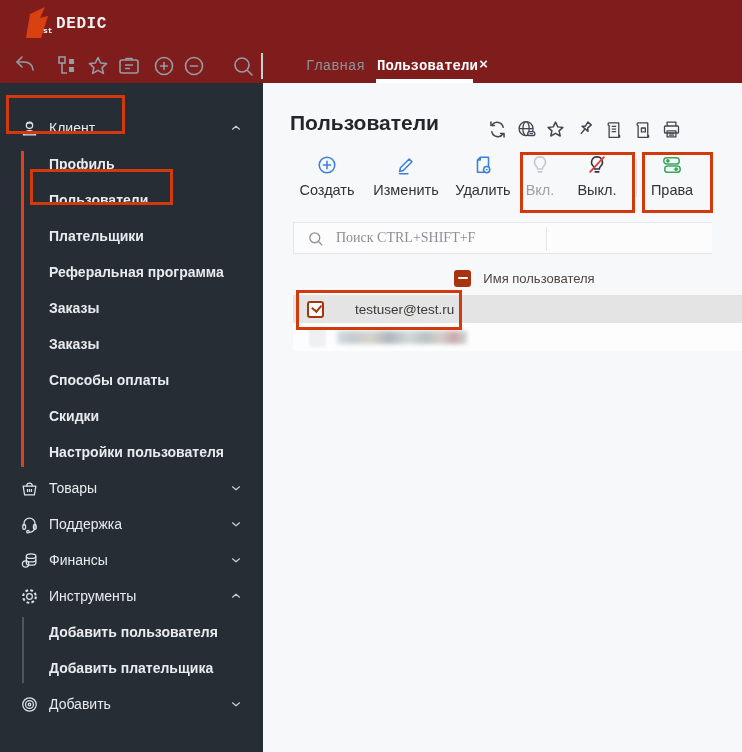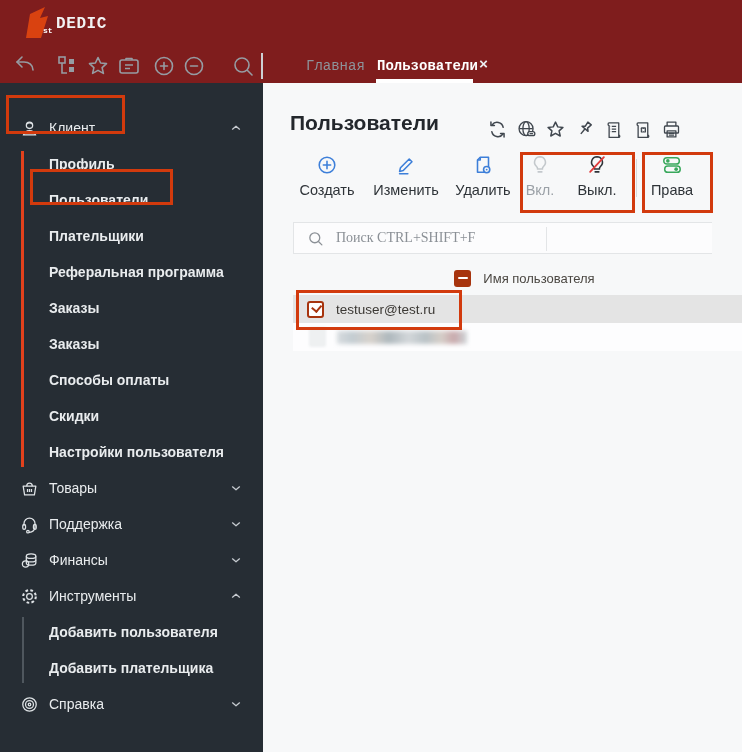--- a/index.html
+++ b/index.html
@@ -61,21 +61,21 @@
   .cb{width:17px;height:17px;border-radius:3px;box-sizing:border-box;flex:0 0 auto;}
   .cb.head{margin-left:14px;background:#a7340e;position:relative;cursor:pointer;}
   .cb.head::after{content:"";position:absolute;left:3.5px;top:7px;width:10px;height:2.4px;background:#fff;border-radius:1px;}
   .th-label{margin-left:12px;font-size:13px;color:#4b4742;}
 
   .trow{position:absolute;left:30px;width:449px;height:28px;display:flex;align-items:center;cursor:pointer;}
   .trow.selected{top:212px;background:#e4e4e4;}
   .trow.second{top:240px;background:#fdfdfe;}
   .cb.checked{margin-left:14px;background:#fff;border:2px solid #a7340e;position:relative;cursor:pointer;}
   .cb.checked::after{content:"";position:absolute;left:3px;top:1px;width:7px;height:4.5px;border-left:2.2px solid #a7340e;border-bottom:2.2px solid #a7340e;transform:rotate(-50deg);}
-  .cell-name{margin-left:12px;font-size:13.5px;color:#3b3834;}
+  .cell-name{margin-left:31px;font-size:13.5px;color:#3b3834;}
   .blur-cb{margin-left:16px;width:17px;height:20px;background:#eef0f1;filter:blur(1px);border-radius:2px;}
   .blur-name{margin-left:11px;width:130px;height:13px;border-radius:1px;filter:blur(2px);
     background:linear-gradient(90deg,#d7dcdf 0%,#c3ccd1 12%,#d8d2cc 26%,#aeb8bd 40%,#d3d7da 55%,#b9c2c6 68%,#d6cfc9 80%,#c9a9ac 90%,#cfd6d9 100%);}
 </style>
 </head>
 <body>
 
 <div class="app">
 
   <div class="topbar">
@@ -266,21 +266,21 @@
 
 
     <div class="nav-row">
       <span class="nicon">
         <svg viewBox="0 0 24 24" fill="none" stroke="currentColor" stroke-width="1.6">
             <circle cx="12" cy="12" r="8.5"></circle>
             <circle cx="12" cy="12" r="5"></circle>
             <circle cx="12" cy="12" r="1.6"></circle>
           </svg>
       </span>
-      <span>Справка</span>
+      <span>Добавить</span>
       <span class="chev">
           <svg viewBox="0 0 24 24" fill="none" stroke="currentColor" stroke-width="2.2" stroke-linecap="round" stroke-linejoin="round">
             <path d="m6 10 6 5 6-5"></path>
           </svg>
         </span>
     </div>
 
     <div class="hl" style="left:6px;top:12px;width:113px;height:33px;"></div>
     <div class="hl" style="left:30px;top:86px;width:137px;height:30px;"></div>
   </div>

